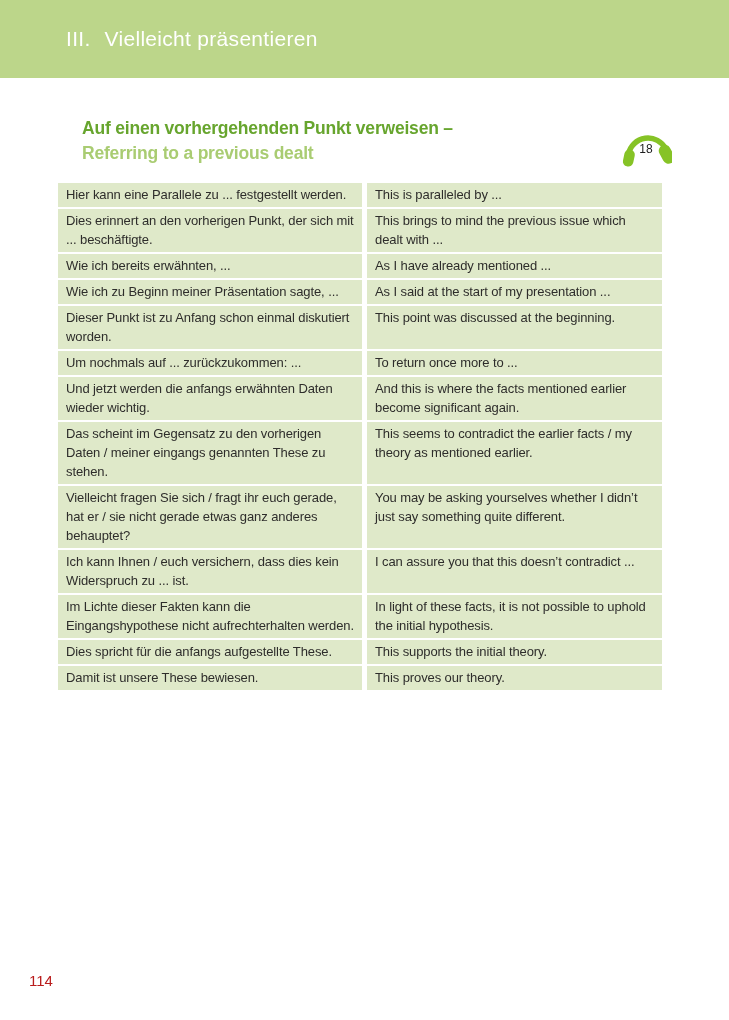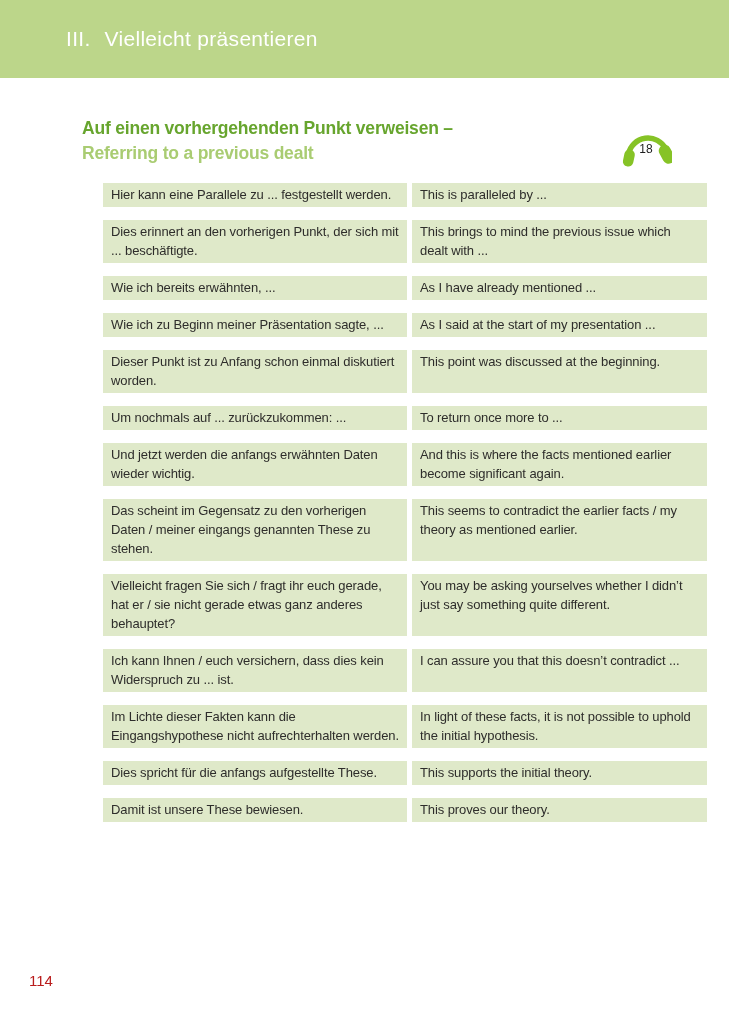--- a/index.html
+++ b/index.html
@@ -53,21 +53,21 @@
   }
   .audio-badge svg{position:absolute;inset:0;}
   .audio-number{
     position:absolute;left:50%;top:60%;
     transform:translate(-50%,-50%);
     font-size:12px;color:#1e1e1e;font-weight:400;
   }
   .phrase-table{
     position:absolute;left:58px;top:183px;
     width:488px;
-    display:flex;flex-direction:column;gap:13px;margin-left:45px;
+    display:flex;flex-direction:column;gap:2px;
   }
   .phrase-row{
     display:grid;
     grid-template-columns:304px 295px;
     column-gap:5px;
   }
   .phrase-cell{
     background:var(--row-bg);
     padding:2px 8px 3px 8px;
     font-size:13px;

